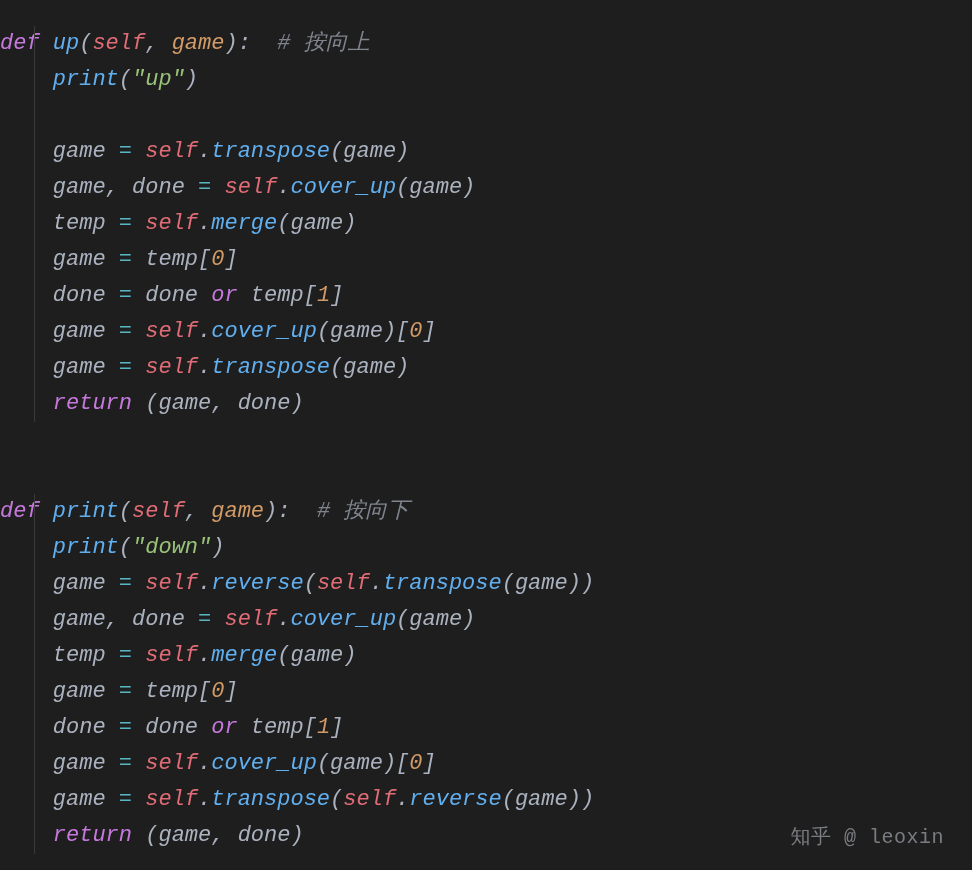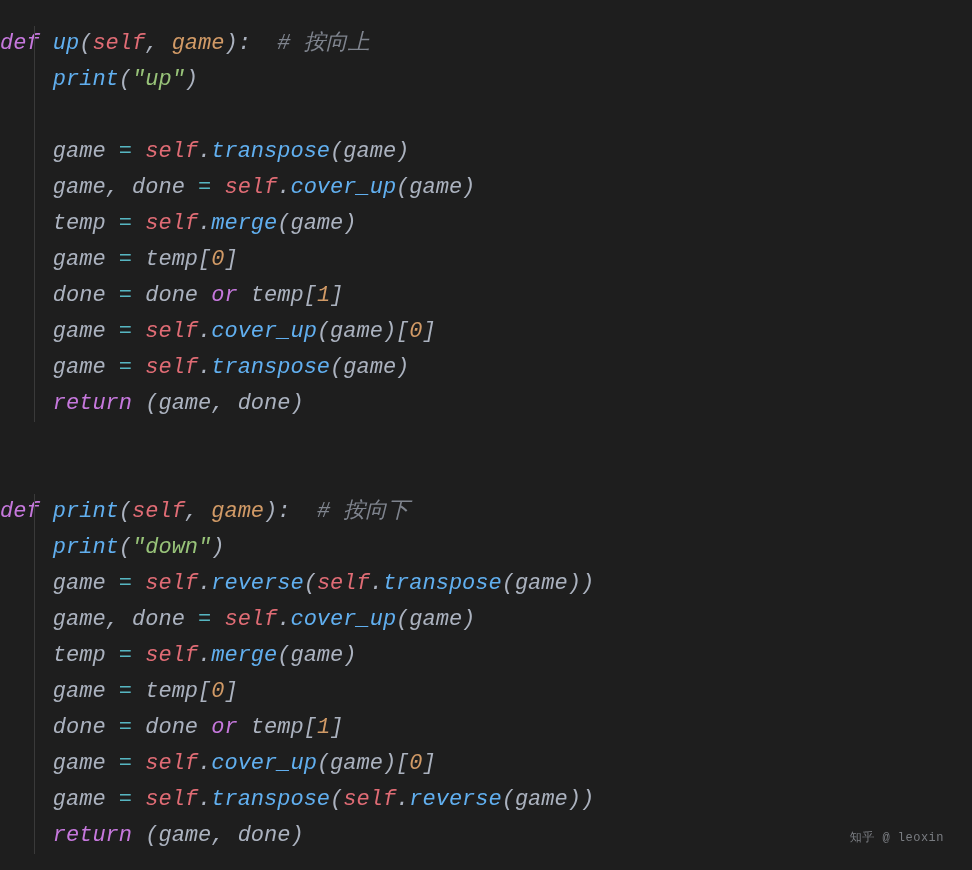--- a/index.html
+++ b/index.html
@@ -37,21 +37,21 @@
   .str { color: #98c379; }       
   .num { color: #d19a66; }       
   .cmt { color: #7f848e; font-style: italic; } 
   .plain { color: #abb2bf; }
   .blank { height: 36px; }
   .watermark {
     position: absolute;
     bottom: 14px;
     right: 28px;
     color: #8a8d93;
-    font-size: 12px;
+    font-size: 20px;
     font-style: normal;
     opacity: 0.85;
     letter-spacing: 0.5px;
   }
 </style>
 </head>
 <body>
 
 <div id="code-container">
     <div class="line"><span class="indent-guide"></span><span class="kw">def</span><span class="plain"> </span><span class="fn">up</span><span class="punct">(</span><span class="self">self</span><span class="punct">, </span><span class="param">game</span><span class="punct">):  </span><span class="cmt"># 按向上</span></div>

